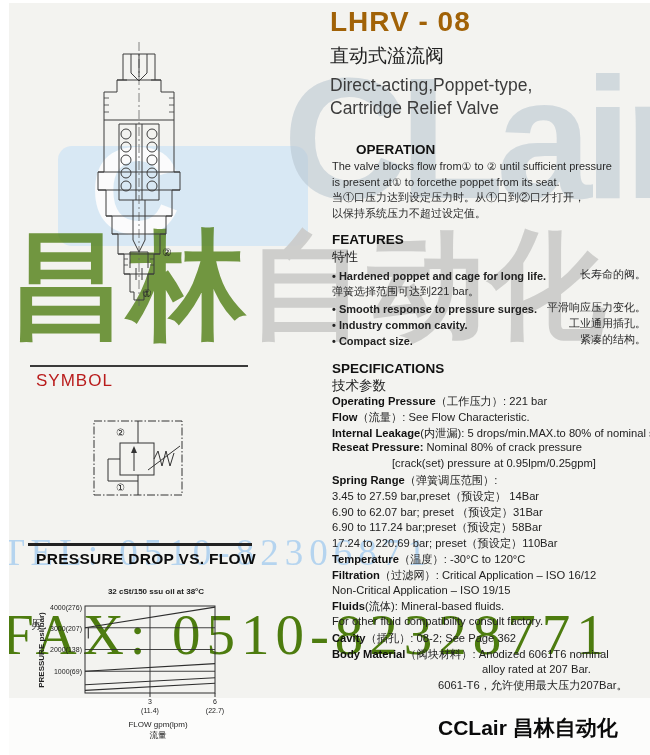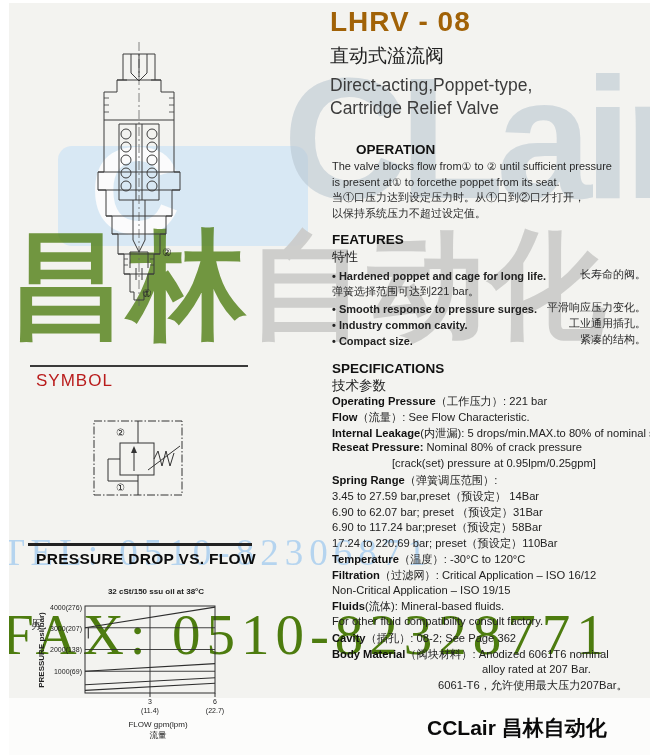--- a/index.html
+++ b/index.html
@@ -45,21 +45,21 @@
   .ind-b{padding-left:150px;}
   .ind-c{padding-left:106px;}
   .rule1{left:30px;top:365px;width:218px;height:2px;background:#3a3a3a;}
   .symbol-h{left:36px;top:371px;font-size:17px;color:#b91c1c;letter-spacing:1px;}
   .rule2{left:28px;top:543px;width:224px;height:2.5px;background:#222;}
   .chart-h{left:36px;top:550px;font-size:15.5px;font-weight:bold;letter-spacing:.3px;color:#0d0d0d;}
   .valve-svg{left:84px;top:40px;}
   .symbol-svg{left:88px;top:413px;}
   .chart-svg{left:28px;top:580px;}
   .ylabel-zh{left:29px;top:612px;writing-mode:vertical-rl;font-size:9px;color:#222;letter-spacing:2px;}
-  .footer{left:427px;top:714px;font-size:21px;font-weight:600;color:#0a0a0a;white-space:nowrap;}
+  .footer{left:438px;top:714px;font-size:21px;font-weight:600;color:#0a0a0a;white-space:nowrap;}
   svg text{font-family:"Liberation Sans",sans-serif;fill:#222;}
 </style>
 </head>
 <body>
 
 <div id="page">
 
   <div class="wm wm-logo-box"></div>
   <div class="wm wm-logo-c">C</div>
   <div class="wm wm-logo-rest">CLair</div>

